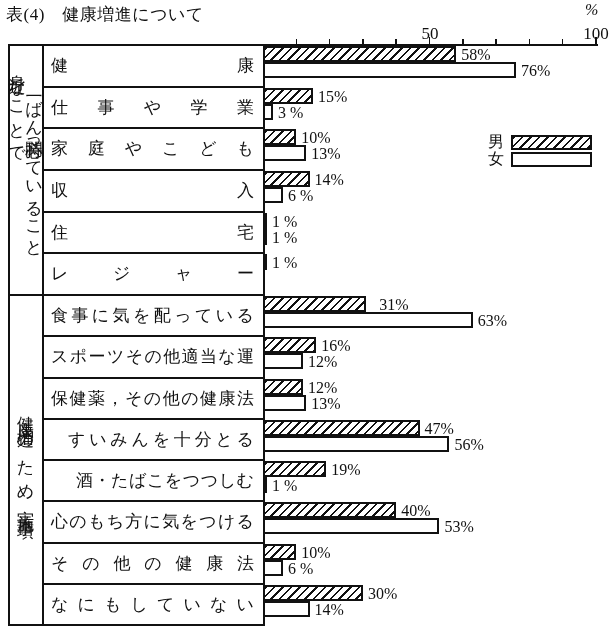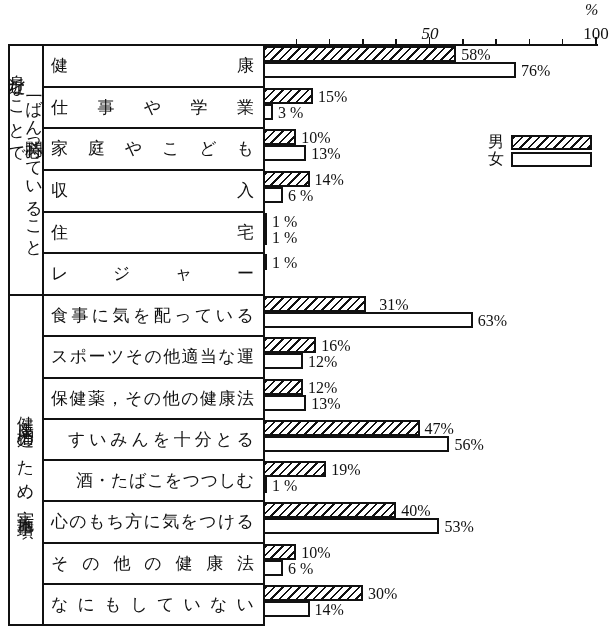--- a/index.html
+++ b/index.html
@@ -32,22 +32,23 @@
   .swatch.hatched{
     background-image:repeating-linear-gradient(135deg,#111 0,#111 1.7px,rgba(0,0,0,0) 1.7px,rgba(0,0,0,0) 6px);
   }
   .legend-label{position:absolute;font-size:16px;line-height:17px;}
 </style>
 </head>
 <body>
 
 <div id="canvas">
 
+  <div id="title">表(4)　健康増進について</div>
 
-  <div class="axis-label" style="left:413px;top:24px;width:34px;font-style:italic;">50</div>
+  <div class="axis-label" style="left:413px;top:24px;width:34px;">50</div>
   <div class="axis-label" style="left:577px;top:24px;width:38px;">100</div>
   <div id="axis-unit">%</div>
 
   <div class="hline" style="left:8px;top:44px;width:590px;height:2px;"></div>
   <div class="vline" style="left:8px;top:44px;width:2px;height:582px;"></div>
   <div class="vline" style="left:42px;top:44px;width:2px;height:582px;"></div>
   <div class="vline" style="left:263px;top:44px;width:2px;height:582px;"></div>
   <div class="hline" style="left:8px;top:294px;width:257px;height:2px;"></div>
   <div class="hline" style="left:8px;top:624px;width:257px;height:2px;"></div>
 

